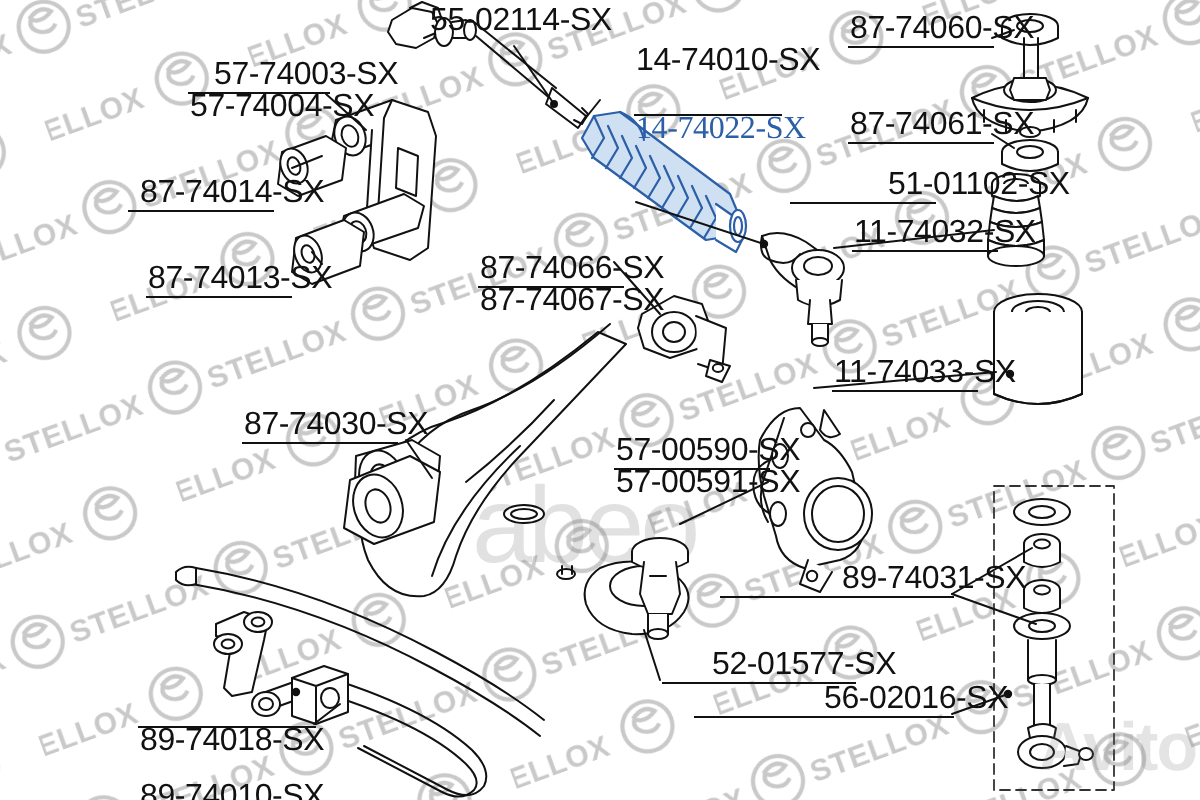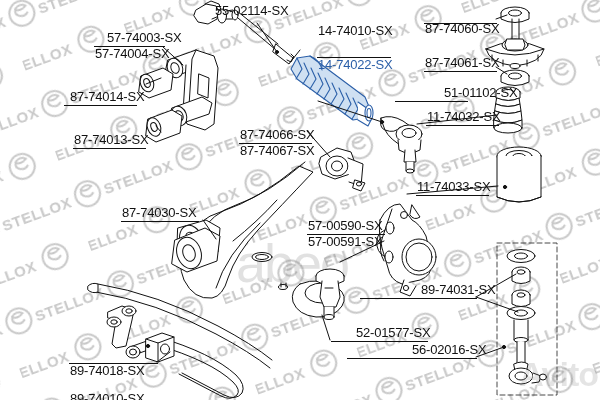--- a/index.html
+++ b/index.html
@@ -8,27 +8,27 @@
     background:#ffffff;
     font-family:"Liberation Sans", sans-serif;
     overflow:hidden;
     position:relative;
   }
   #stage{position:absolute;left:0;top:0;width:600px;height:400px;overflow:hidden;background:#fff;}
   #stage svg{position:absolute;left:0;top:0;}
   .lbl{
     position:absolute;
     font-family:"Liberation Sans", sans-serif;
-    font-size:13px;
+    font-size:16px;
     color:#111;
     white-space:nowrap;
     letter-spacing:-0.2px;
     line-height:13px;
   }
-  .lbl.blue{color:#2b5fa8;}
+  .lbl.blue{color:#2b5fa8;font-family:Liberation Serif, serif;}
   .rule{position:absolute;height:0;border-top:1px solid #111;}
   .wm-avito{
     position:absolute;
     right:2px;bottom:6px;
     font-size:34px;
     font-family:"Liberation Sans", sans-serif;
     font-weight:bold;
     color:rgba(120,120,120,0.20);
     letter-spacing:-1px;
     text-align:center;
@@ -333,21 +333,21 @@
   <div class="lbl" style="left:70px;top:90px;">87-74014-SX</div>
   <div class="rule" style="left:64px;top:105px;width:73px;"></div>
 
   <div class="lbl" style="left:74px;top:133px;">87-74013-SX</div>
   <div class="rule" style="left:73px;top:148px;width:73px;"></div>
 
   <div class="lbl" style="left:318px;top:24px;">14-74010-SX</div>
   <div class="rule" style="left:317px;top:57px;width:74px;"></div>
   <div class="lbl blue" style="left: 318px; top: 58px; color: rgb(43, 95, 168);">14-74022-SX</div>
 
-  <div class="lbl" style="left:425px;top:22px;">87-74060-SX</div>
+  <div class="lbl" style="left:425px;top:8px;">87-74060-SX</div>
   <div class="rule" style="left:424px;top:23px;width:73px;"></div>
 
   <div class="lbl" style="left:425px;top:56px;">87-74061-SX</div>
   <div class="rule" style="left:424px;top:71px;width:73px;"></div>
 
   <div class="lbl" style="left:396px;top:86px;margin-left:48px;">51-01102-SX</div>
   <div class="rule" style="left:395px;top:101px;width:73px;"></div>
 
   <div class="lbl" style="left:427px;top:110px;">11-74032-SX</div>
   <div class="rule" style="left:426px;top:125px;width:73px;"></div>

